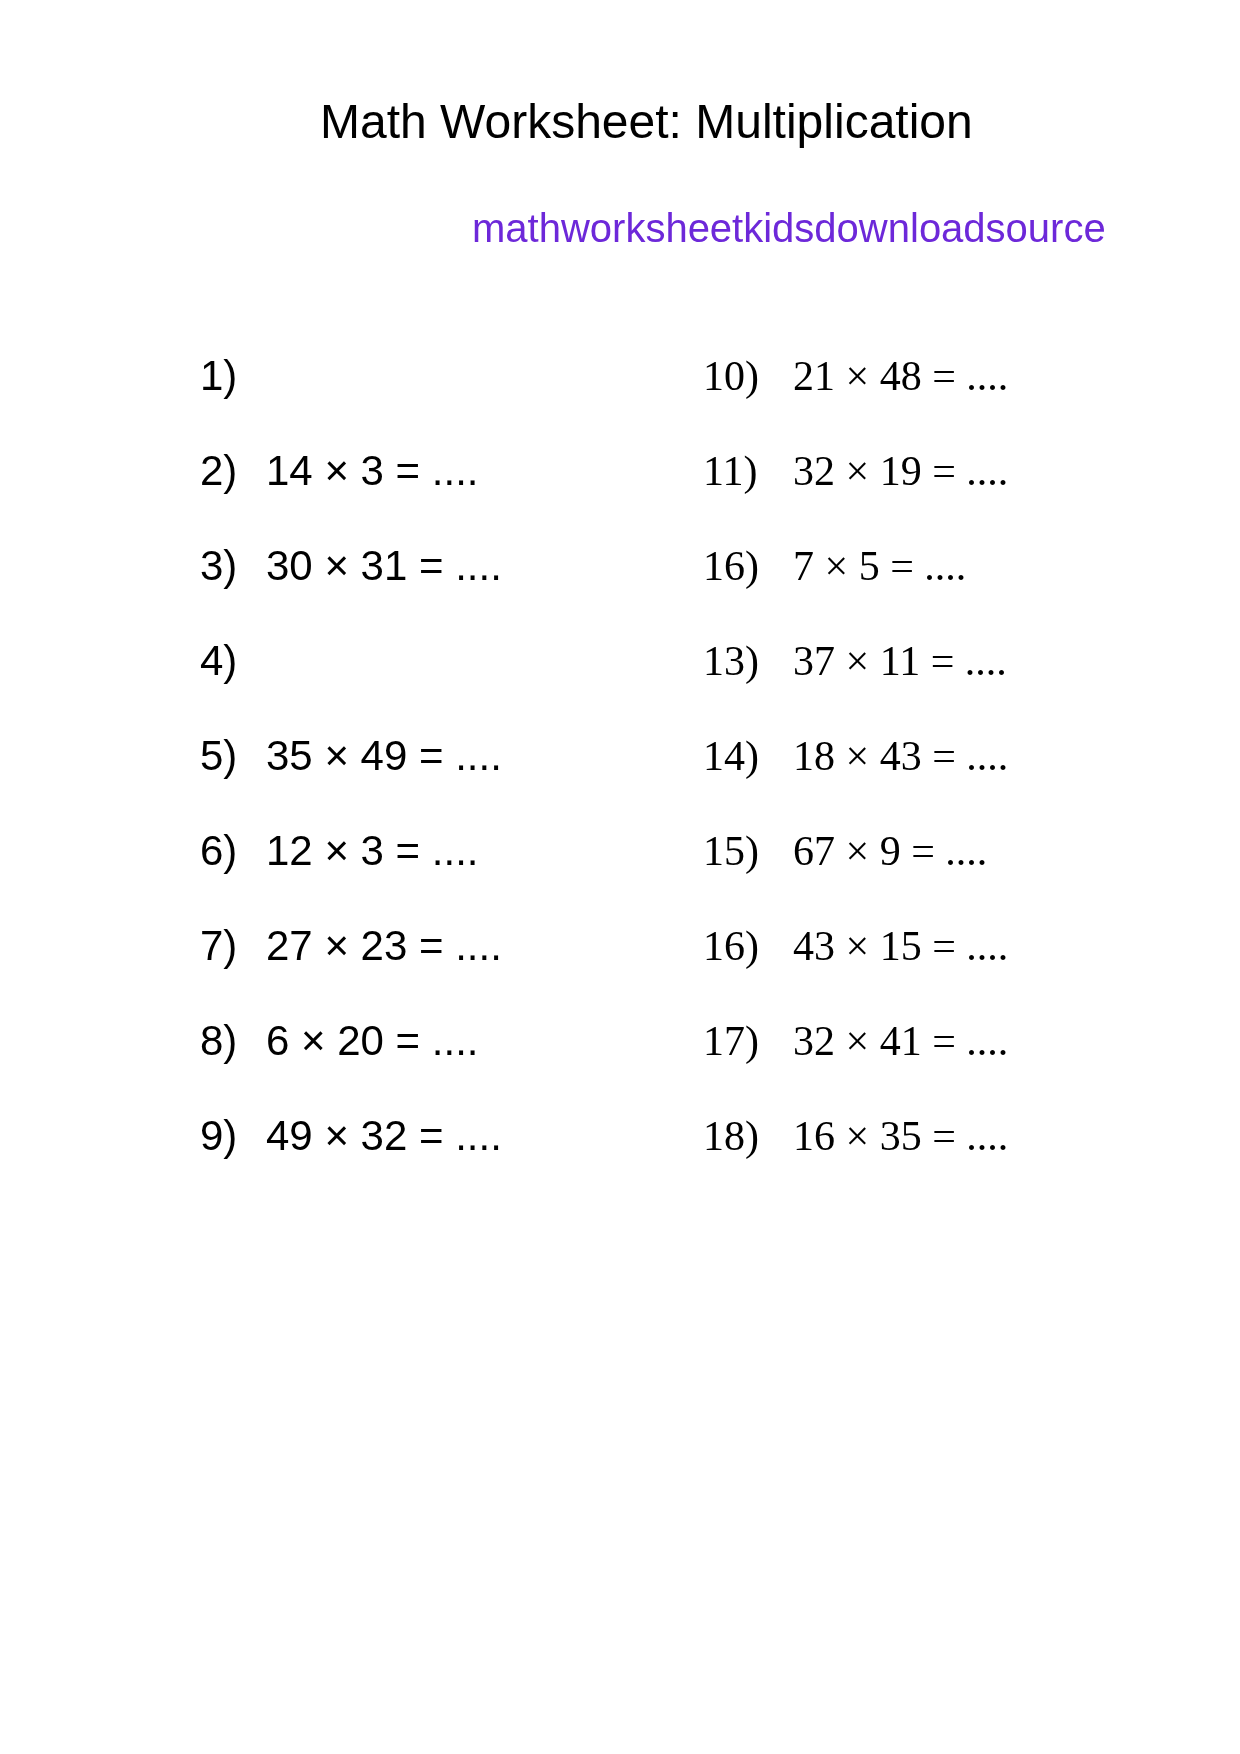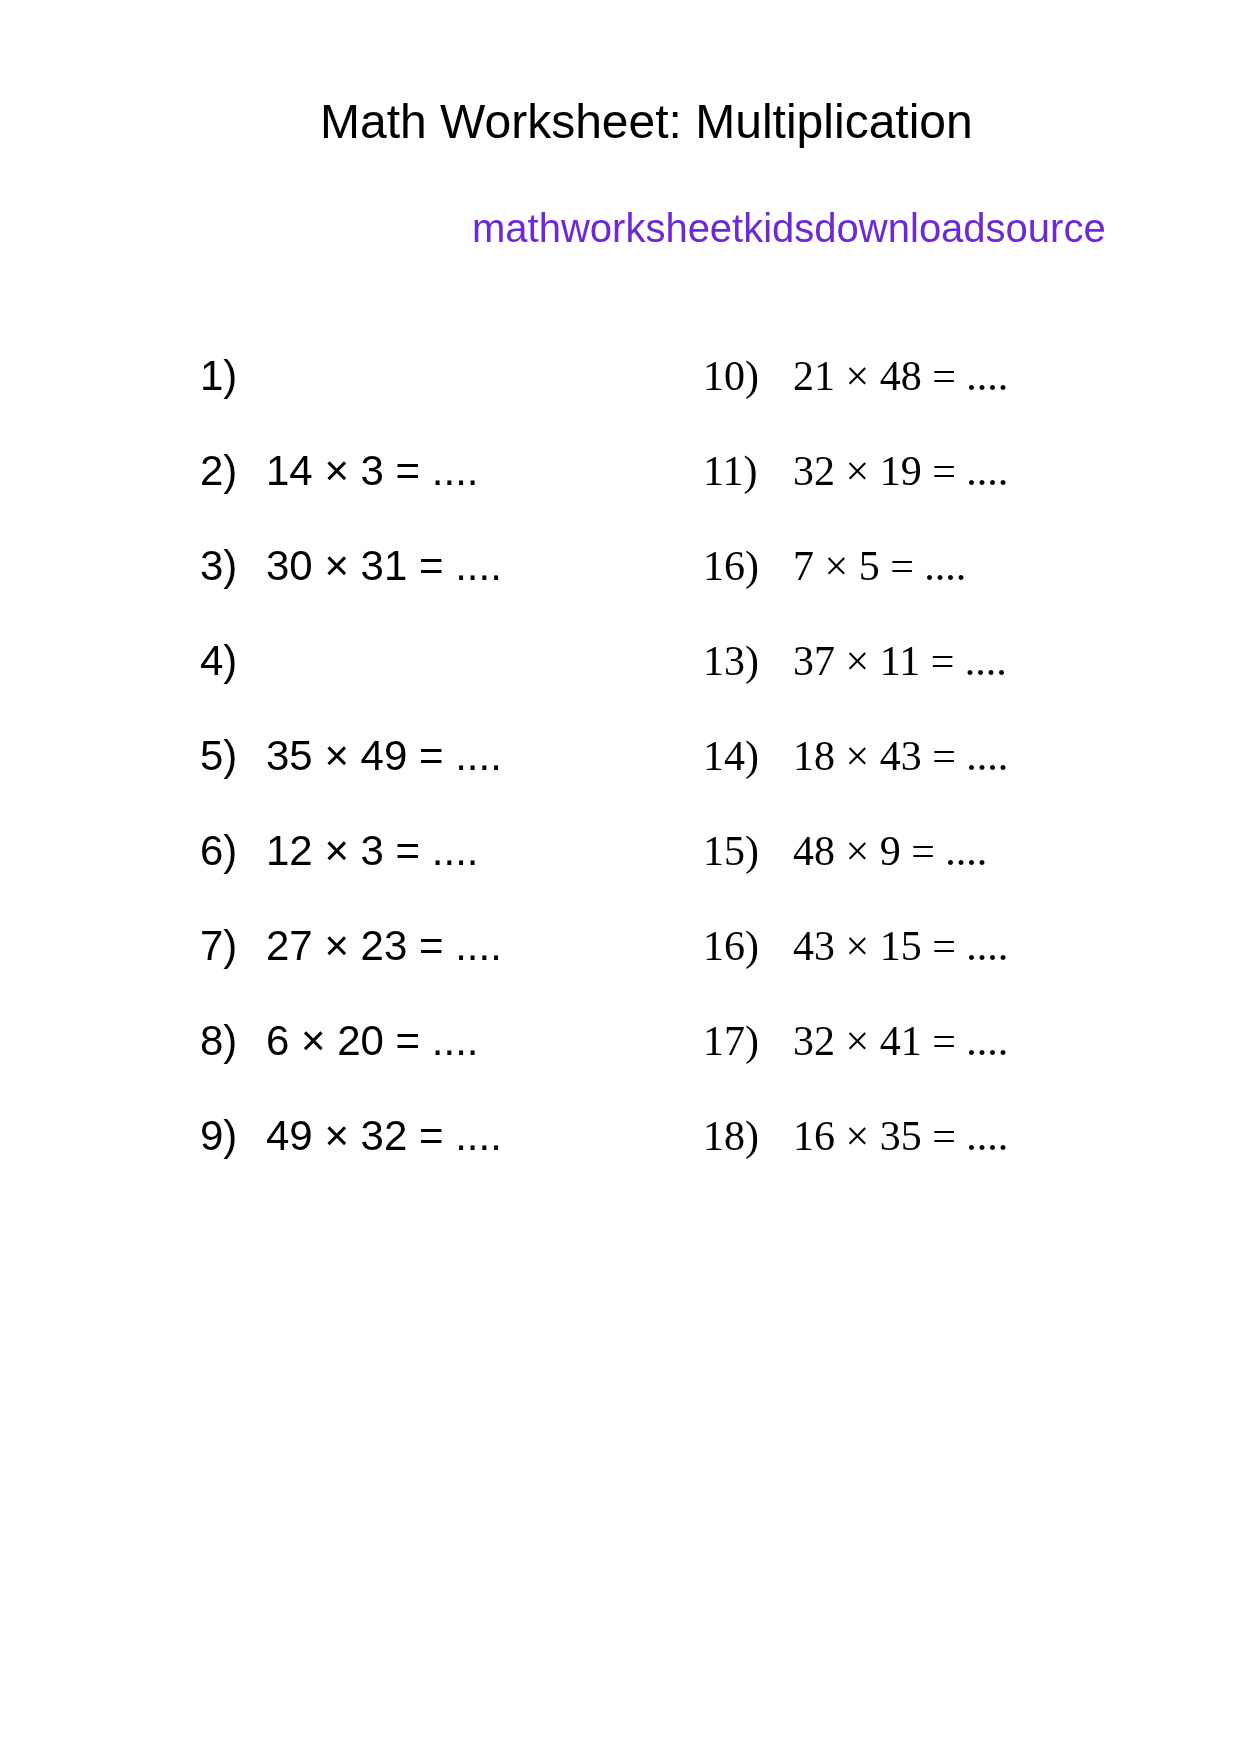--- a/index.html
+++ b/index.html
@@ -74,21 +74,21 @@
   <div class="problem">
       <span class="num">13)</span>
       <span>37 × 11 = ....</span>
     </div>
   <div class="problem">
       <span class="num">14)</span>
       <span>18 × 43 = ....</span>
     </div>
   <div class="problem">
       <span class="num">15)</span>
-      <span>48 × 9 = ....</span>
+      <span>67 × 9 = ....</span>
     </div>
   <div class="problem">
       <span class="num">16)</span>
       <span>43 × 15 = ....</span>
     </div>
   <div class="problem">
       <span class="num">17)</span>
       <span>32 × 41 = ....</span>
     </div>
   <div class="problem">

